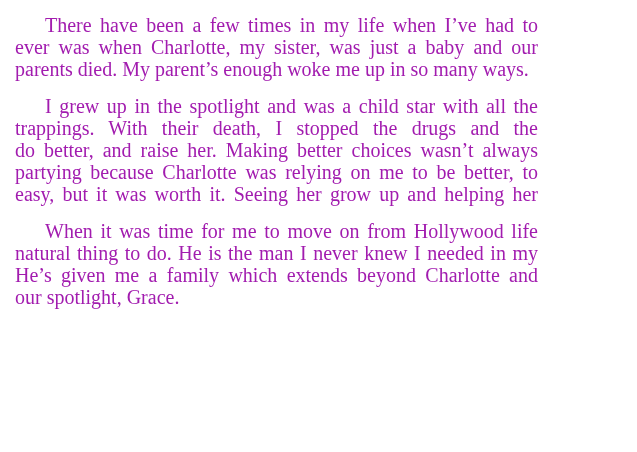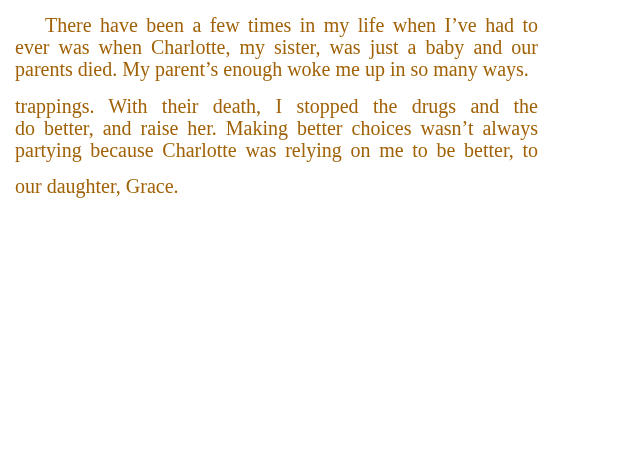--- a/index.html
+++ b/index.html
@@ -14,21 +14,21 @@
     background: #ffffff;
     overflow: hidden;
   }
   .text-column {
     box-sizing: content-box;
     width: 523px;
     padding: 14px 0 0 15px;
     font-family: "Liberation Serif", "DejaVu Serif", serif;
     font-size: 20px;
     line-height: 22.2px;
-    color: #a16207;
+    color: #a21caf;
   }
   p.para {
     margin: 0 0 14px 0;
     padding: 0;
   }
   .line {
     display: block;
     text-align: justify;
     text-align-last: justify;
     white-space: normal;
@@ -44,21 +44,26 @@
 <body>
 
 <div class="page">
   <div class="text-column" id="text-column">
       <p class="para">
         <span class="line first">There have been a few times in my life when I’ve had to</span>
         <span class="line">ever was when Charlotte, my sister, was just a baby and our</span>
         <span class="line last">parents died. My parent’s enough woke me up in so many ways.</span>
       </p>
       <p class="para">
+        <span class="line first">I grew up in the spotlight and was a child star with all the</span>
         <span class="line">trappings. With their death, I stopped the drugs and the</span>
         <span class="line">do better, and raise her. Making better choices wasn’t always</span>
         <span class="line">partying because Charlotte was relying on me to be better, to</span>
+        <span class="line">easy, but it was worth it. Seeing her grow up and helping her</span>
       </p>
       <p class="para">
-        <span class="line last">our daughter, Grace.</span>
+        <span class="line first">When it was time for me to move on from Hollywood life</span>
+        <span class="line">natural thing to do. He is the man I never knew I needed in my</span>
+        <span class="line">He’s given me a family which extends beyond Charlotte and</span>
+        <span class="line last">our spotlight, Grace.</span>
       </p>
     </div>
 </div>
 
 </body></html>

